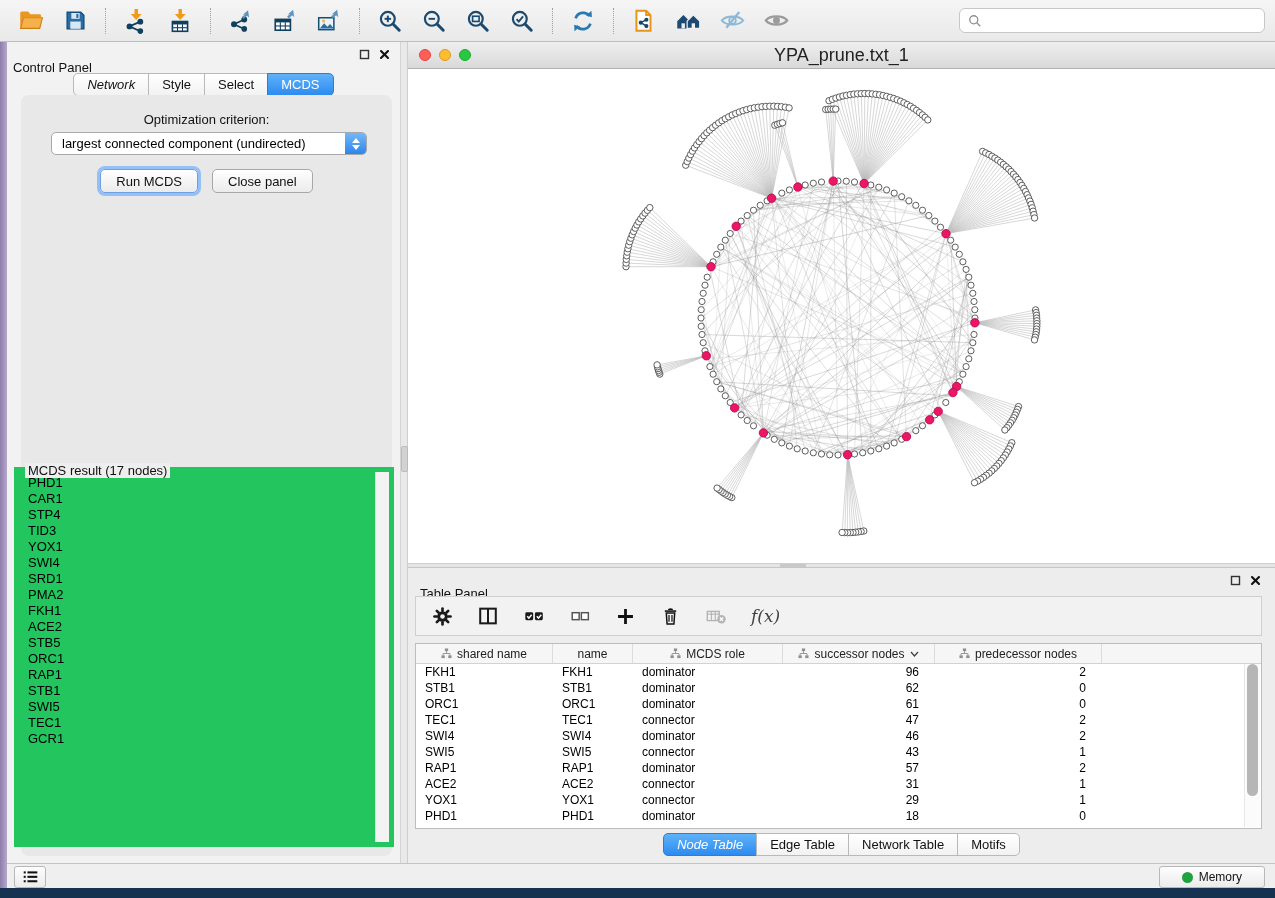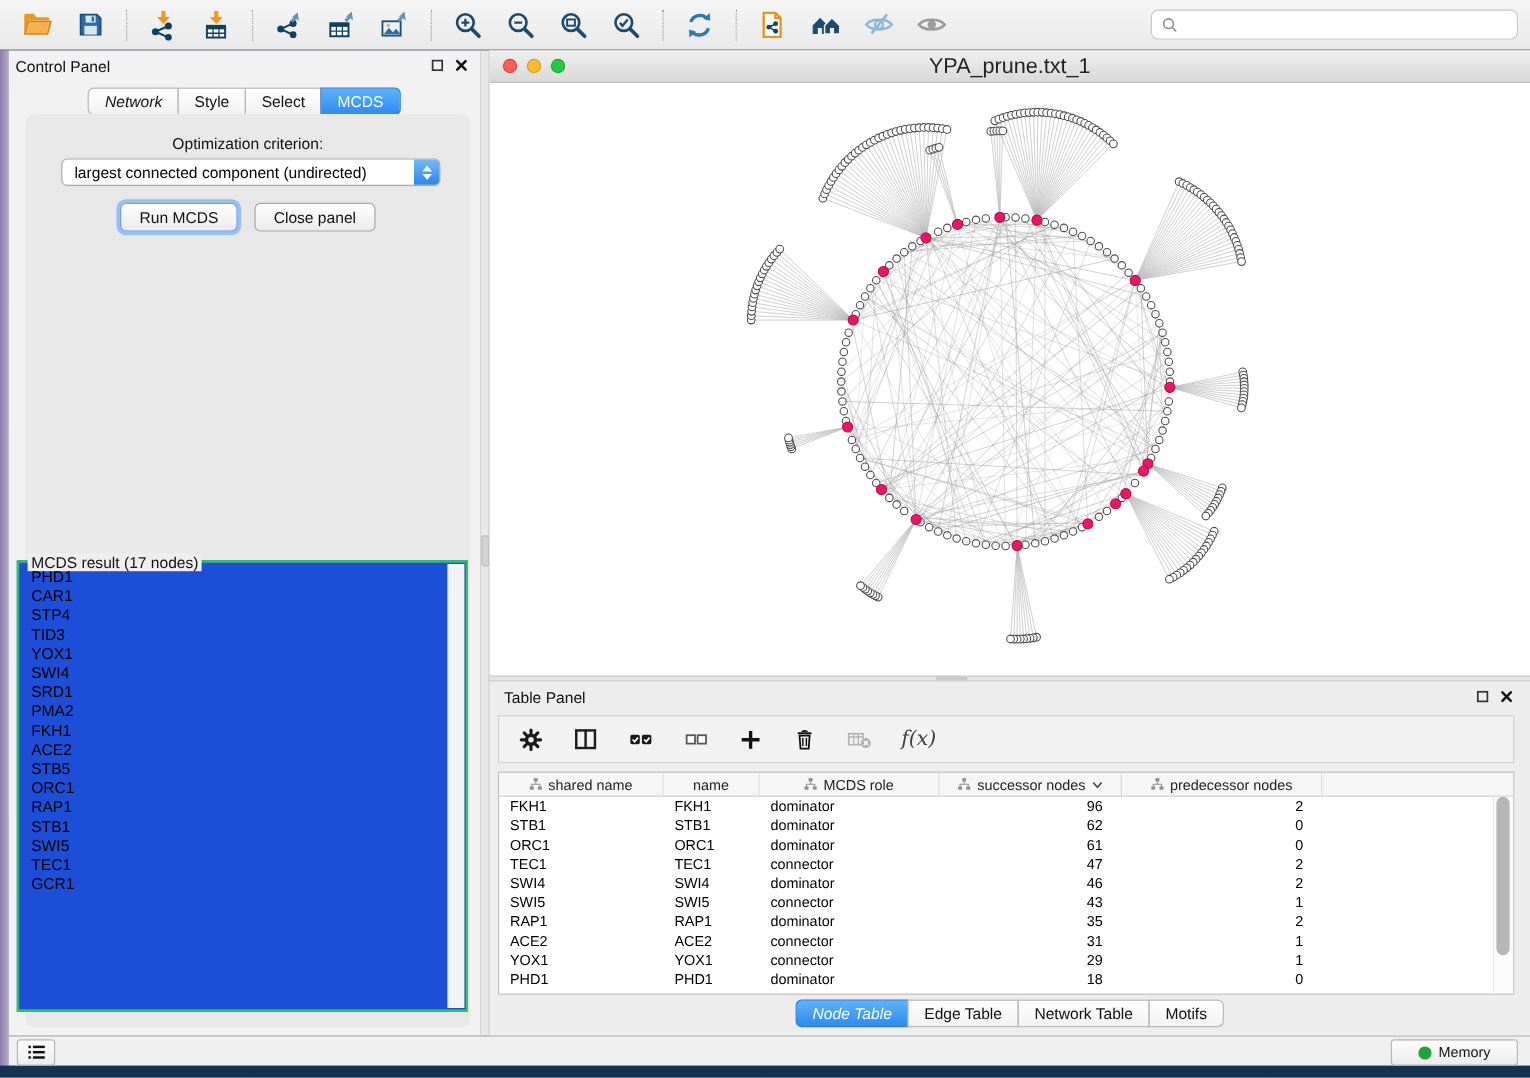--- a/index.html
+++ b/index.html
@@ -15,21 +15,21 @@
   .tbtn{width:42px;height:34px;display:flex;align-items:center;justify-content:center;flex:0 0 auto;}
   .tsep{width:0;height:26px;border-left:1px dotted #9f9f9f;margin:0 7px;flex:0 0 auto;}
   .search-wrap{margin-left:auto;display:flex;align-items:center;width:288px;height:23px;
     background:#fff;border:1px solid #c7c7c7;border-radius:6px;padding:0 8px;gap:6px;}
   .search-wrap input{border:none;outline:none;flex:1;font:13px "Liberation Sans",sans-serif;background:transparent;}
   
   .left-strip{position:absolute;left:0;top:42px;width:7px;height:846px;
     background:linear-gradient(90deg,#8d7cab,#b5a8cb);z-index:1;}
   
   .control-panel{position:absolute;left:7px;top:42px;width:393px;height:821px;background:#f3f2f2;z-index:2;}
-  .panel-title{position:absolute;left:6px;top:6px;font-size:13px;color:#111;}
+  .panel-title{position:absolute;left:6px;top:18px;font-size:13px;color:#111;}
   .panel-icons{position:absolute;right:10px;top:7px;display:flex;gap:9px;align-items:center;}
   .seg{display:flex;}
   .seg .tab{font-size:13px;line-height:17px;padding:2px 13px;background:linear-gradient(#ffffff,#f2f2f2);
     border:1px solid #b9b9b9;margin-left:-1px;color:#111;cursor:default;}
   .seg .tab:first-child{border-radius:5px 0 0 5px;margin-left:0;font-style:italic;}
   .seg .tab:last-child{border-radius:0 5px 5px 0;}
   .seg .tab.active{background:linear-gradient(#5fb2fa,#2d8bف0);background:linear-gradient(#5fb2fa,#2d8bf0);
     color:#fff;border-color:#2d7dd2;}
   .cp-tabs{position:absolute;left:0;right:0;top:31px;display:flex;justify-content:center;}
   .cp-gray{position:absolute;left:14px;right:8px;top:53px;bottom:7px;background:#e9e8e8;border-radius:8px;}
@@ -38,21 +38,21 @@
     border:1px solid #a9a9a9;border-radius:5px;display:flex;align-items:center;font-size:13px;box-sizing:border-box;}
   .dropdown .dd-text{padding-left:10px;flex:1;white-space:nowrap;}
   .dd-stepper{width:21px;height:21px;border-radius:0 4px 4px 0;
     background:linear-gradient(#72b9fa,#2d85ec);display:flex;flex-direction:column;align-items:center;justify-content:center;gap:2px;}
   .dd-stepper .up{width:0;height:0;border-left:4px solid transparent;border-right:4px solid transparent;border-bottom:5px solid #fff;}
   .dd-stepper .dn{width:0;height:0;border-left:4px solid transparent;border-right:4px solid transparent;border-top:5px solid #fff;}
   .btn-row{position:absolute;left:0;right:0;top:74px;display:flex;justify-content:center;gap:14px;}
   .btn{font-family:"Liberation Sans",sans-serif;font-size:13px;height:24px;padding:0 15px;
     background:linear-gradient(#ffffff,#ebebeb);border:1px solid #a8a8a8;border-radius:5px;color:#111;}
   .btn.focus{box-shadow:0 0 0 3px rgba(105,170,255,.65);border-color:#6f9fe0;}
-  .fieldset{position:absolute;left:7px;width:372px;top:425px;height:372px;background:#1d4ed8;border:2px solid #22c55e;}
+  .fieldset{position:absolute;left:7px;width:372px;top:425px;height:372px;background:#22c55e;border:4px solid #22c55e;}
   .fs-title{position:absolute;top:-8px;left:7px;background:#efeeee;padding:0 3px;font-size:13px;color:#111;}
   .result-list{position:absolute;left:2px;top:4px;bottom:2px;right:16px;overflow:hidden;
     font-size:13px;line-height:16px;color:#000;padding-left:8px;}
   .scroll-track{position:absolute;top:1px;bottom:1px;right:1px;width:13px;background:#f3f3f3;border-left:1px solid #e3e3e3;}
   
   .v-splitter{position:absolute;left:400px;top:42px;width:8px;height:821px;background:#e9e9e9;
     border-left:1px solid #d4d4d4;border-right:1px solid #cdcdcd;box-sizing:border-box;z-index:2;}
   .v-handle{position:absolute;left:0px;top:404px;width:5px;height:24px;background:#d2d2d2;border:1px solid #bcbcbc;border-radius:2px;}
   
   .right-col{position:absolute;left:408px;top:42px;width:867px;height:821px;background:#ececec;z-index:2;}
@@ -1139,21 +1139,21 @@
             <div class="td" style="width: 137px;">SWI5</div>
             <div class="td" style="width: 80px;">SWI5</div>
             <div class="td" style="width: 150px;">connector</div>
             <div class="td num" style="width: 152px;">43</div>
             <div class="td num" style="width: 167px;">1</div>
           </div>
           <div class="trow">
             <div class="td" style="width: 137px;">RAP1</div>
             <div class="td" style="width: 80px;">RAP1</div>
             <div class="td" style="width: 150px;">dominator</div>
-            <div class="td num" style="width: 152px;">35</div>
+            <div class="td num" style="width: 152px;">57</div>
             <div class="td num" style="width: 167px;">2</div>
           </div>
           <div class="trow">
             <div class="td" style="width: 137px;">ACE2</div>
             <div class="td" style="width: 80px;">ACE2</div>
             <div class="td" style="width: 150px;">connector</div>
             <div class="td num" style="width: 152px;">31</div>
             <div class="td num" style="width: 167px;">1</div>
           </div>
           <div class="trow">

